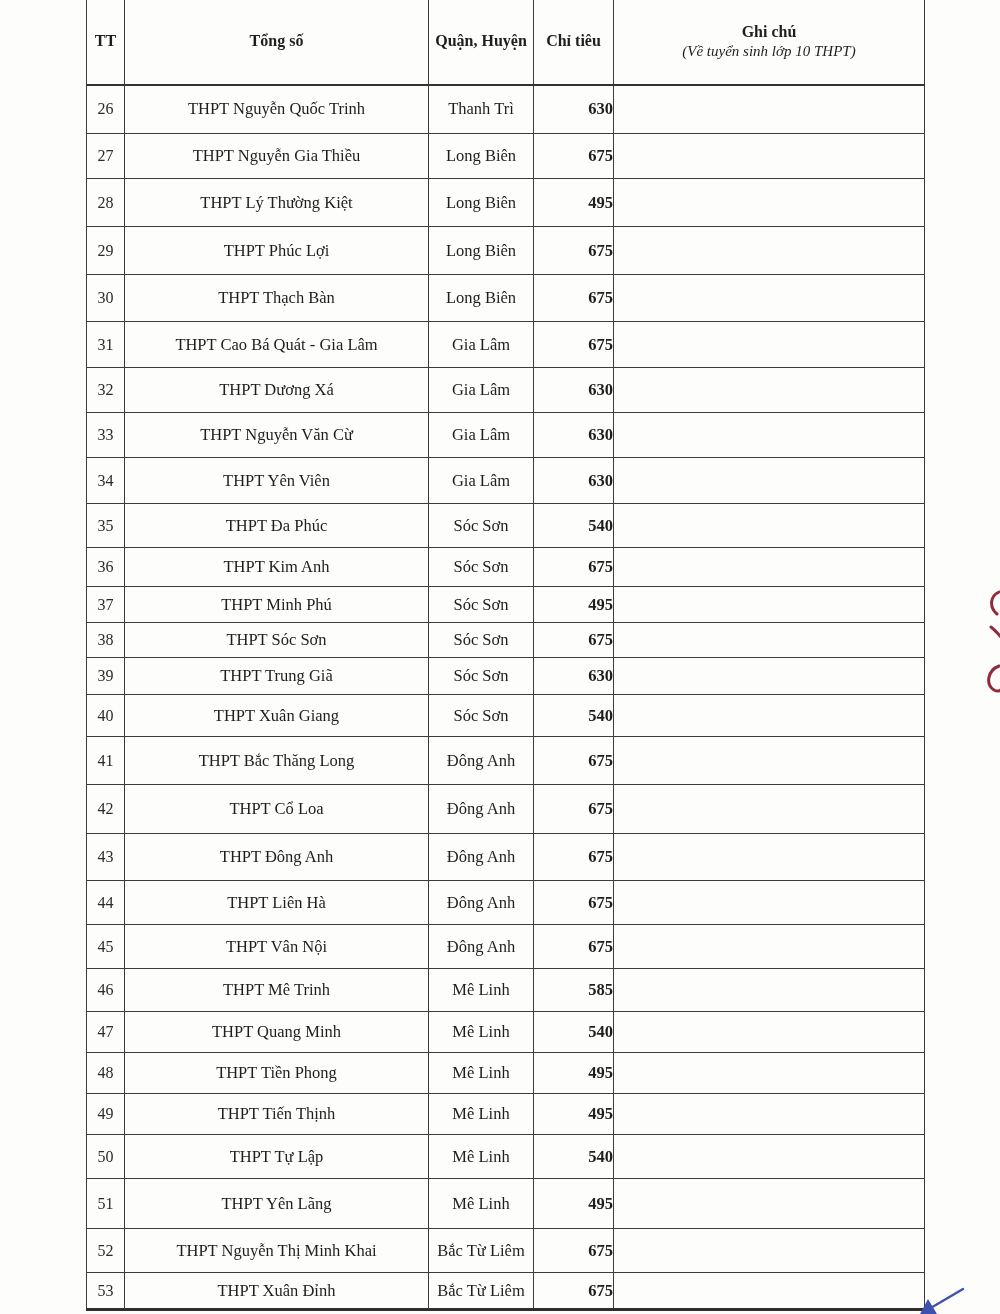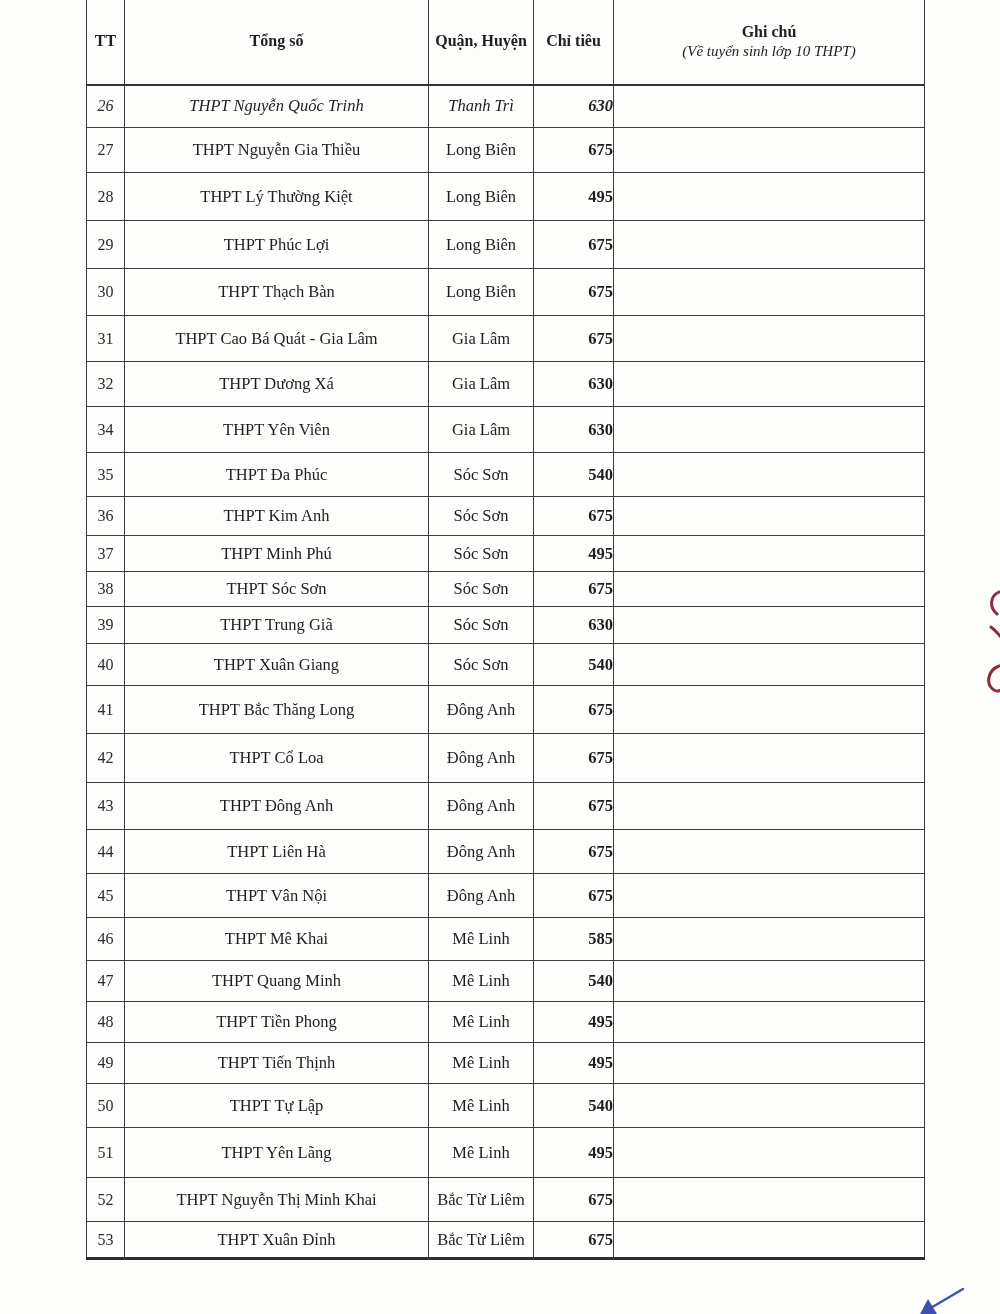--- a/index.html
+++ b/index.html
@@ -96,21 +96,21 @@
         <th>Tổng số</th>
         <th>Quận, Huyện</th>
         <th>Chỉ tiêu</th>
         <th>
           <div>Ghi chú</div>
           <div class="note-subtitle">(Về tuyển sinh lớp 10 THPT)</div>
         </th>
       </tr>
     </thead>
     <tbody id="table-body">
-        <tr style="height: 43px; font-style: italic;">
+        <tr style="height: 49px;">
           <td class="cell-tt">26</td>
           <td class="cell-name">THPT Nguyễn Quốc Trinh</td>
           <td class="cell-district">Thanh Trì</td>
           <td class="cell-quota">630</td>
           <td class="cell-note"></td>
         </tr>
         <tr style="height: 45px;">
           <td class="cell-tt">27</td>
           <td class="cell-name">THPT Nguyễn Gia Thiều</td>
           <td class="cell-district">Long Biên</td>
@@ -145,20 +145,27 @@
           <td class="cell-quota">675</td>
           <td class="cell-note"></td>
         </tr>
         <tr style="height: 45px;">
           <td class="cell-tt">32</td>
           <td class="cell-name">THPT Dương Xá</td>
           <td class="cell-district">Gia Lâm</td>
           <td class="cell-quota">630</td>
           <td class="cell-note"></td>
         </tr>
+        <tr style="height: 45px;">
+          <td class="cell-tt">33</td>
+          <td class="cell-name">THPT Nguyễn Văn Cừ</td>
+          <td class="cell-district">Gia Lâm</td>
+          <td class="cell-quota">630</td>
+          <td class="cell-note"></td>
+        </tr>
         <tr style="height: 46px;">
           <td class="cell-tt">34</td>
           <td class="cell-name">THPT Yên Viên</td>
           <td class="cell-district">Gia Lâm</td>
           <td class="cell-quota">630</td>
           <td class="cell-note"></td>
         </tr>
         <tr style="height: 44px;">
           <td class="cell-tt">35</td>
           <td class="cell-name">THPT Đa Phúc</td>
@@ -231,21 +238,21 @@
         </tr>
         <tr style="height: 44px;">
           <td class="cell-tt">45</td>
           <td class="cell-name">THPT Vân Nội</td>
           <td class="cell-district">Đông Anh</td>
           <td class="cell-quota">675</td>
           <td class="cell-note"></td>
         </tr>
         <tr style="height: 43px; margin-left: 16px;">
           <td class="cell-tt">46</td>
-          <td class="cell-name">THPT Mê Khai</td>
+          <td class="cell-name">THPT Mê Trinh</td>
           <td class="cell-district">Mê Linh</td>
           <td class="cell-quota">585</td>
           <td class="cell-note"></td>
         </tr>
         <tr style="height: 41px;">
           <td class="cell-tt">47</td>
           <td class="cell-name">THPT Quang Minh</td>
           <td class="cell-district">Mê Linh</td>
           <td class="cell-quota">540</td>
           <td class="cell-note"></td>

